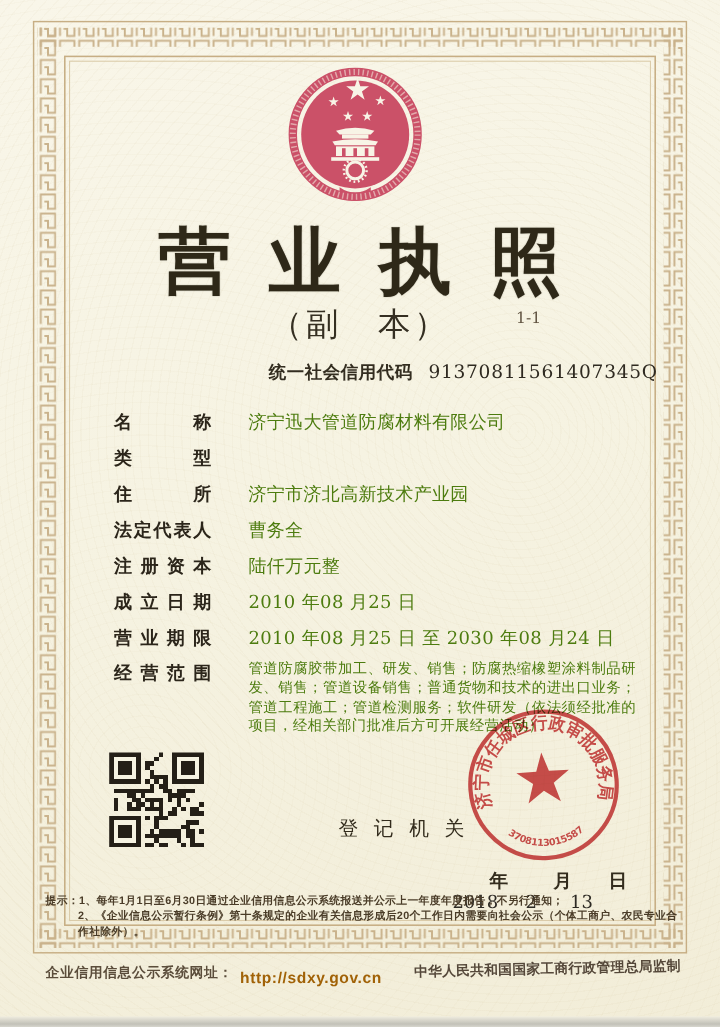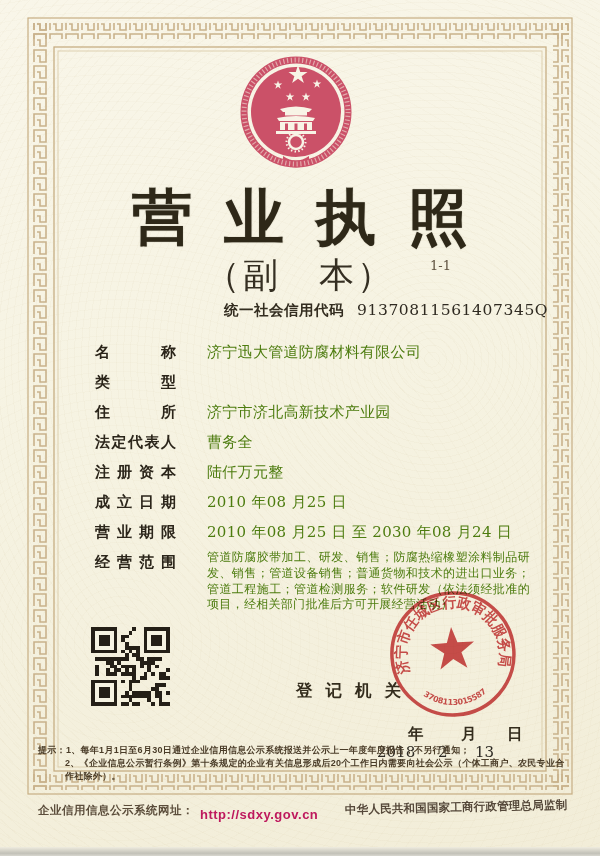--- a/index.html
+++ b/index.html
@@ -19,21 +19,21 @@
   .scan-edge{position:absolute;left:0;right:0;bottom:0;height:9px;
     background:linear-gradient(#efecdf,#c2c1b8 70%,#d8d7cf);}
   .emblem{position:absolute;left:235px;top:52px;width:126px;height:122px;}
   .doc-title{
     position:absolute;left:0;right:0;top:178px;text-align:center;
     font-family:Liberation Mono, monospace;font-weight:bold;font-size:60px;color:#2e2818;
     letter-spacing:32px;text-indent:32px;text-shadow:0 0 1px rgba(46,40,24,.55);
   }
   .doc-subtitle{
     position:absolute;left:0;right:0;top:252px;text-align:center;
-    font-family:"DejaVu Serif",serif;font-size:35px;color:#352f22;letter-spacing:3px;
+    font-family:"DejaVu Serif",serif;font-size:27px;color:#352f22;letter-spacing:3px;
   }
   .page-number{position:absolute;left:430px;top:258px;
     font-family:"DejaVu Serif",serif;font-size:13px;color:#5f5240;}
   .credit-line{position:absolute;left:224px;top:301px;white-space:nowrap;}
   .credit-label{font-weight:bold;font-size:14.5px;color:#332d20;letter-spacing:.5px;}
   .credit-code{font-family:"DejaVu Serif",serif;font-size:15.5px;color:#2f2a21;
     margin-left:13px;letter-spacing:.6px;}
   .fields{position:absolute;left:95px;top:337px;width:435px;}
   .frow{display:flex;height:30px;align-items:center;}
   .frow.scope{height:auto;align-items:flex-start;}
@@ -43,37 +43,37 @@
   }
   .frow.scope .flabel{line-height:30px;}
   .fvalue{
     margin-left:31px;font-family:"DejaVu Serif",serif;font-size:15px;
     color:#4d7c0f;letter-spacing:.3px;
   }
   .frow.scope .fvalue{font-size:12px;line-height:15.8px;width:338px;
     text-align:justify;margin-top:3px;}
   .qr{position:absolute;left:91px;top:627px;width:79px;height:79px;}
   .reg-authority{
-    position:absolute;left:282px;top:680px;font-weight:bold;font-size:16.5px;
-    color:#332c1d;letter-spacing:13px;white-space:nowrap;margin-left:14px;
+    position:absolute;left:282px;top:680px;font-weight:normal;font-size:16.5px;
+    color:#332c1d;letter-spacing:13px;white-space:nowrap;
   }
   .date-label{position:absolute;top:724px;font-weight:bold;font-size:15.5px;color:#332c1d;}
   .dl-year{left:408px}.dl-month{left:461px}.dl-day{left:507px}
   .date-value{position:absolute;top:743px;font-family:"DejaVu Serif",serif;
     font-size:15px;color:#2d2a24;text-align:right;}
   .dv-year{left:377px}.dv-month{left:438px}.dv-day{left:475px}
   .seal{position:absolute;left:372px;top:576px;width:162px;height:158px;
     mix-blend-mode:multiply;opacity:.88;transform:rotate(-4deg);}
   .notes{position:absolute;left:38px;top:744px;width:528px;
     font-size:9px;font-weight:bold;color:#4a3c28;line-height:13px;letter-spacing:.3px;}
   .note-2{margin-left:27px;}
   .footer-site-label{position:absolute;left:38px;top:803px;font-size:11.5px;
     color:#5b4d3b;font-weight:bold;letter-spacing:.5px;}
   .footer-site-url{position:absolute;left:200px;top:807px;font-size:13px;
-    font-weight:bold;color:#be185d;letter-spacing:.5px;}
+    font-weight:bold;color:#a16207;letter-spacing:.5px;}
   .footer-made-by{position:absolute;left:345px;top:800px;font-size:11.5px;
     color:#55483a;font-weight:bold;transform:rotate(-1.3deg);letter-spacing:.2px;}
 </style>
 </head>
 <body>
 
 <div class="texture"></div>
 
 <svg class="frame-svg" width="600" height="856" viewBox="0 0 600 856">
   <defs>

